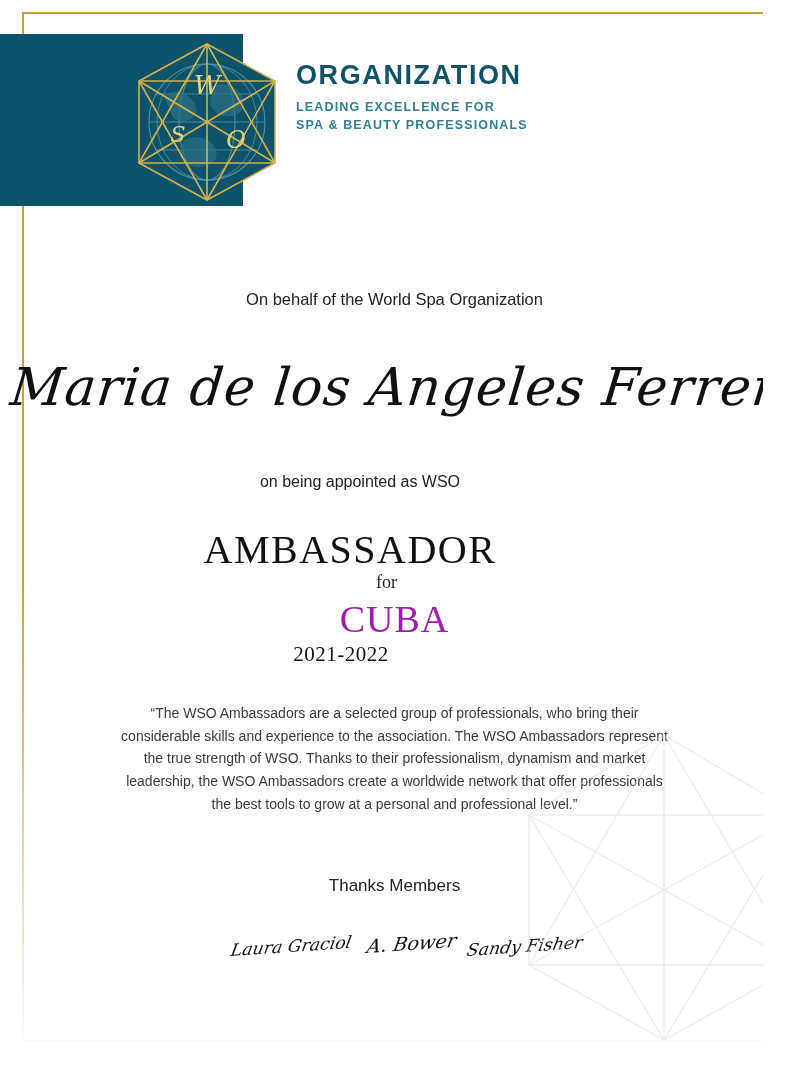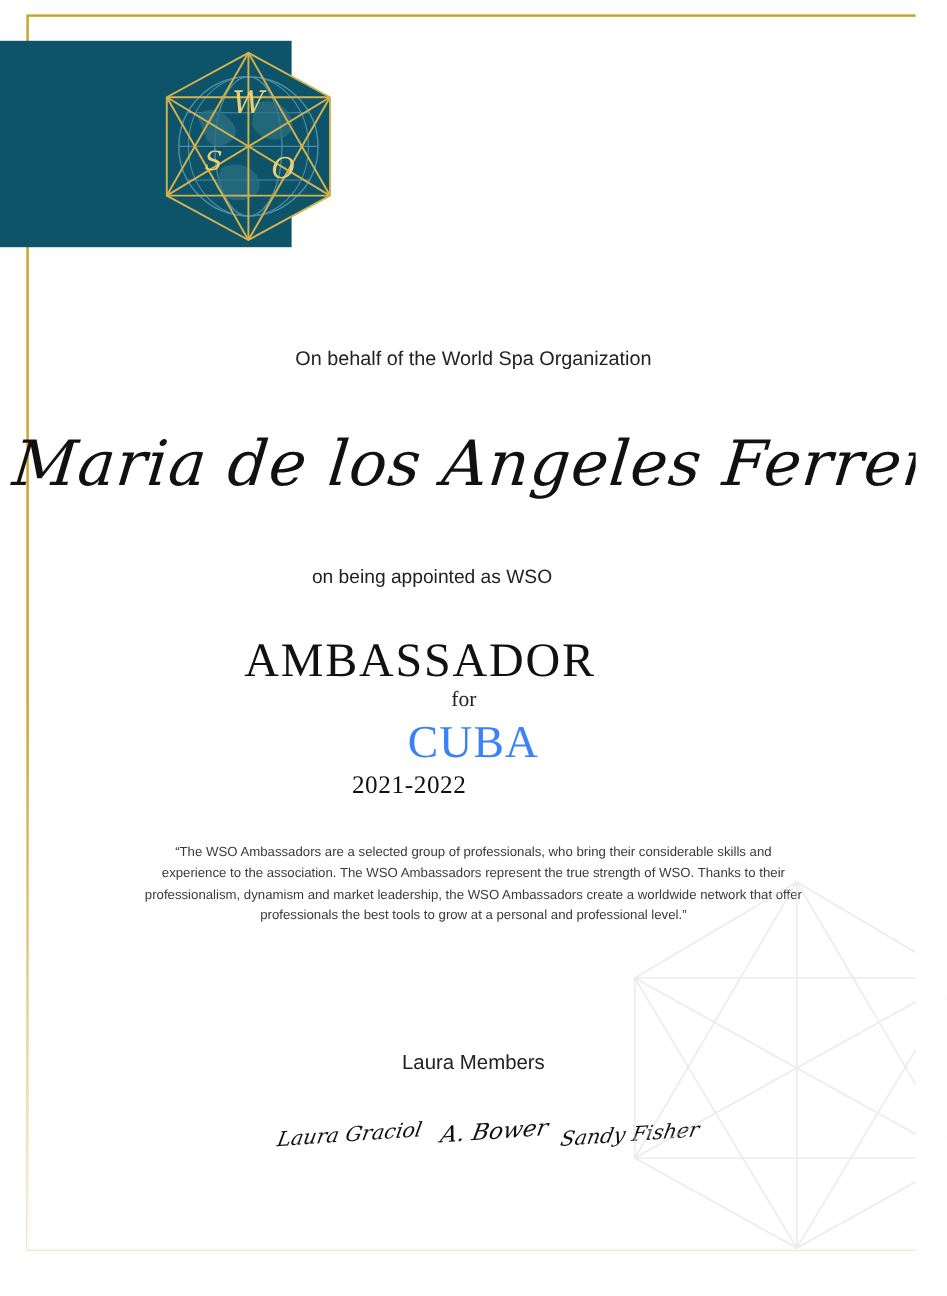--- a/index.html
+++ b/index.html
@@ -158,38 +158,38 @@
     color: #222;
   }
   .country {
     position: absolute;
     top: 597px;
     left: 0;
     width: 789px;
     font-family: "Liberation Serif", serif;
     font-size: 38px;
     letter-spacing: 1px;
-    color: #3b82f6;
+    color: #a21caf;
   }
   .years {
     position: absolute;
     top: 642px;
     left: 0;
     width: 682px;
     font-family: "Liberation Serif", serif;
     font-size: 21px;
     letter-spacing: 0.5px;
     color: #111;
   }
   .quote {
     position: absolute;
     top: 702px;
     left: 118px;
     width: 553px;
-    font-size: 11px;
+    font-size: 14px;
     line-height: 1.62;
     color: #3a3a3a;
     text-align: center;
   }
   .board-title {
     position: absolute;
     top: 876px;
     left: 0;
     width: 789px;
     font-size: 17px;
@@ -270,39 +270,42 @@
       <line x1="83" y1="164" x2="151" y2="45"></line>
     </g>
 
     <text x="83" y="58" text-anchor="middle" font-family="DejaVu Serif, serif" font-style="italic" font-size="26" fill="#e8cf7a">W</text>
     <text x="54" y="106" text-anchor="middle" font-family="DejaVu Serif, serif" font-style="italic" font-size="22" fill="#e8cf7a">S</text>
     <text x="112" y="112" text-anchor="middle" font-family="DejaVu Serif, serif" font-style="italic" font-size="24" fill="#e8cf7a">O</text>
   </svg>
 </div>
 
 <div class="brand">
+  <div class="brand-line2">ORGANIZATION</div>
+  <div class="brand-sub1">LEADING EXCELLENCE FOR</div>
+  <div class="brand-sub2">SPA &amp; BEAUTY PROFESSIONALS</div>
 </div>
 
 <div class="content">
   <div class="intro">
     <div>On behalf of the World Spa Organization</div>
   </div>
 
   <div class="recipient">Maria de los Angeles Ferrer</div>
 
   <div class="appointed">on being appointed as WSO</div>
 
   <div class="role">AMBASSADOR</div>
   <div class="for-word">for</div>
   <div class="country">CUBA</div>
   <div class="years">2021-2022</div>
 
   <div class="quote">“The WSO Ambassadors are a selected group of professionals, who bring their considerable skills and experience to the association. The WSO Ambassadors represent the true strength of WSO. Thanks to their professionalism, dynamism and market leadership, the WSO Ambassadors create a worldwide network that offer professionals the best tools to grow at a personal and professional level.”</div>
 
-  <div class="board-title">Laura Members</div>
+  <div class="board-title">Thanks Members</div>
 </div>
 
 <div class="signatures">
   <div class="sig sig-1">Laura Graciol</div>
   <div class="sig sig-2">A. Bower</div>
   <div class="sig sig-3">Sandy Fisher</div>
 </div>
 
 <div class="watermark">
   <svg width="330" height="330" viewBox="0 0 330 330" aria-hidden="true">

